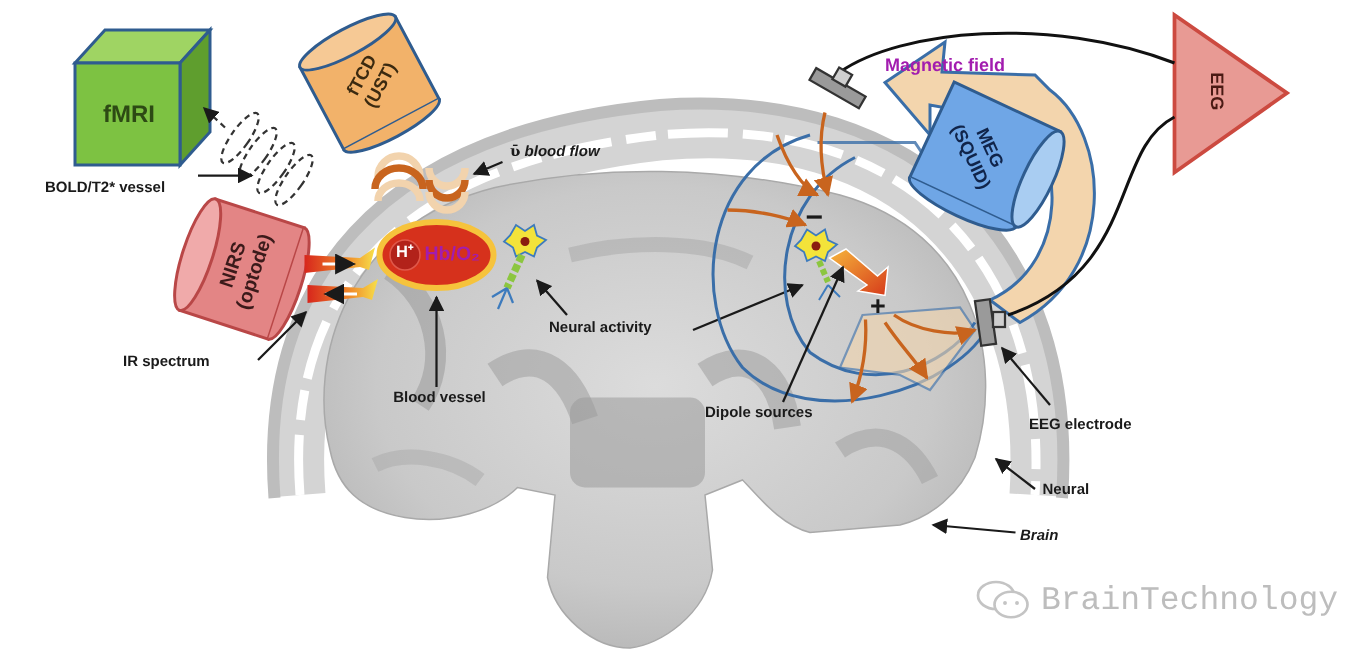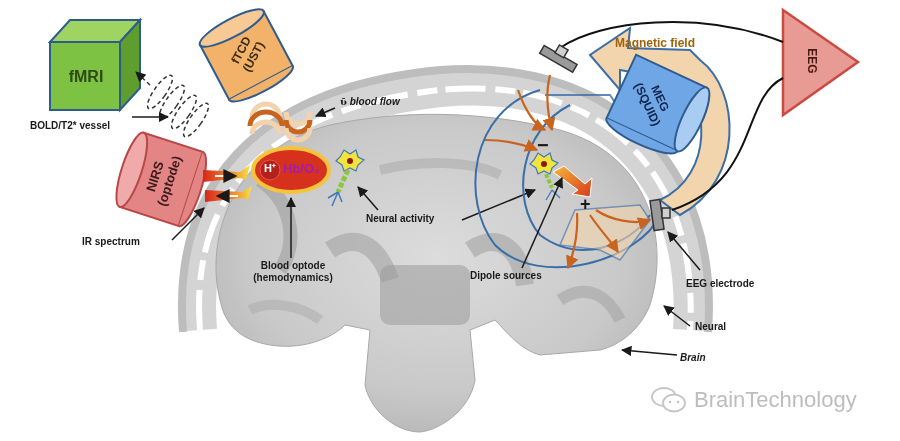--- a/index.html
+++ b/index.html
@@ -1,20 +1,20 @@
 <!DOCTYPE html>
 <html><head>
 <meta charset="utf-8">
 <style>
   html, body { margin:0; padding:0; background:#ffffff; }
   body { width:900px; height:441px; overflow:hidden; position:relative; font-family:"Liberation Sans", sans-serif; }
   #stage { position:absolute; left:0; top:0; width:900px; height:441px; }
   .lbl { position:absolute; font-family:"Liberation Sans", sans-serif; font-weight:bold; color:#1a1a1a; font-size:10px; white-space:nowrap; line-height:1.15; }
   .lbl.c { text-align:center; }
-  .wm { position:absolute; left:650px; top:385px; display:flex; align-items:center; gap:6px; color:#bdbdbd; font-family:Liberation Sans, sans-serif; font-size:22px; }
+  .wm { position:absolute; left:650px; top:385px; display:flex; align-items:center; gap:6px; color:#bdbdbd; font-family:Liberation Mono, monospace; font-size:22px; }
   .wm svg { display:block; }
 </style>
 </head>
 <body>
 
 <div id="stage">
 <svg width="900" height="441" viewBox="0 0 900 441" xmlns="http://www.w3.org/2000/svg">
   <defs>
     <marker id="ah" viewBox="0 0 10 10" refX="9" refY="5" markerWidth="7" markerHeight="7" orient="auto-start-reverse">
       <path d="M0,0 L10,5 L0,10 z" fill="#1a1a1a"></path>
@@ -198,29 +198,28 @@
   <span style="font-style:normal; font-family:'DejaVu Serif', serif;">ʋ̄</span>
   <span>blood flow</span>
 </div>
 
 <div class="lbl" style="left:264px; top:162px; font-size:11px; color:#ffffff;">H⁺</div>
 <div class="lbl" style="left:283px; top:162px; font-size:13px; color:#a21caf;">Hb/O₂</div>
 
 <div class="lbl" style="left:82px; top:236px;">IR spectrum</div>
 
 <div class="lbl c" style="left:238px; top:260px; width:110px;">
-  <div>Blood optode</div>
-  <div>(hemodynamics)</div>
+  <div>Blood vessel</div>
 </div>
 
 <div class="lbl" style="left:366px; top:213px;">Neural activity</div>
 
 <div class="lbl" style="left:470px; top:270px;">Dipole sources</div>
 
-<div class="lbl" style="left:615px; top:37px; font-size:12px; color:#a16207;">Magnetic field</div>
+<div class="lbl" style="left:590px; top:37px; font-size:12px; color:#a21caf;">Magnetic field</div>
 
 <div class="lbl" style="left:686px; top:278px;">EEG electrode</div>
 
 <div class="lbl" style="left:695px; top:321px;">Neural</div>
 <div class="lbl" style="left:680px; top:352px;font-style:italic;">Brain</div>
 
 <div class="lbl" style="left:537px; top:134px; font-size:20px;">−</div>
 <div class="lbl" style="left:580px; top:194px; font-size:18px;">+</div>
 
 <div class="wm">

